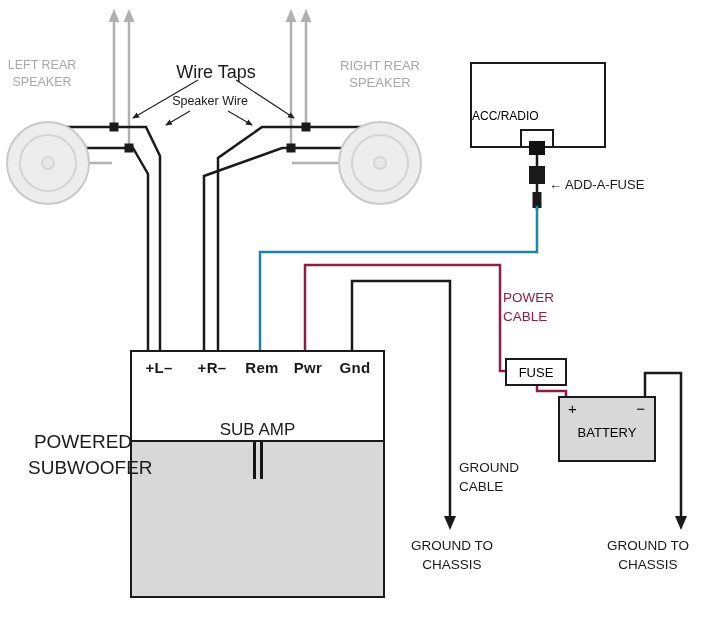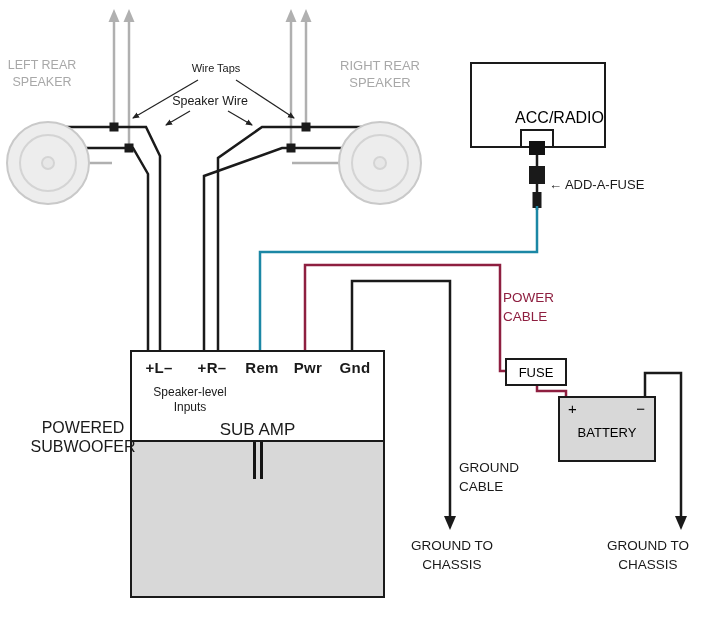--- a/index.html
+++ b/index.html
@@ -31,21 +31,21 @@
   .subwire{top:442px;width:3px;height:37px;background:#141414}
   .subcircle{left:209px;top:477px;width:98px;height:98px;border-radius:50%;background:#fff;border:2px solid #1a1a1a}
   .ring2{position:absolute;left:15px;top:15px;width:64px;height:64px;border-radius:50%;border:2px solid #2b2b2b}
   .sublabel{position:absolute;left:0;right:0;top:40px;text-align:center;font-size:13px;color:#1a1a1a}
   .amp{left:130px;top:350px;width:255px;height:92px}
   .term{position:absolute;top:7px;transform:translateX(-50%);font-size:15px;font-weight:600;color:#1a1a1a;letter-spacing:.3px}
   .ampinputs{position:absolute;left:2px;top:33px;width:112px;text-align:center;font-size:12px;line-height:15px;white-space:pre-line;color:#1a1a1a}
   .ampname{position:absolute;left:0;right:0;top:68px;text-align:center;font-size:17px;color:#1a1a1a}
   .fusebox{left:470px;top:62px;width:136px;height:86px}
   .fbtitle{position:absolute;left:0;right:0;top:12px;text-align:center;font-size:13.5px}
-  .fbcircuit{position:absolute;left:0;right:0;top:45px;text-align:right;font-size:16px}
+  .fbcircuit{position:absolute;left:0;right:0;top:45px;text-align:left;font-size:12px}
   .connouter{left:520px;top:129px;width:34px;height:19px}
   .conninner{left:529px;top:141px;width:16px;height:14px;background:#111}
   .fusesmall{left:505px;top:358px;width:62px;height:28px;display:flex;align-items:center;justify-content:center;font-size:13px}
   .battery{left:558px;top:396px;width:98px;height:66px;background:#d8d8d8}
   .bplus{position:absolute;left:8px;top:2px;font-size:15px}
   .bminus{position:absolute;right:9px;top:2px;font-size:15px}
   .bname{position:absolute;left:0;right:0;top:27px;text-align:center;font-size:13px}
 </style>
 </head>
 <body>
@@ -129,22 +129,20 @@
     <div class="ring"></div>
     <div class="dot"></div>
   </div>
 
   <div class="box amp">
     <span class="term" style="left:27px">+L–</span>
     <span class="term" style="left:80px">+R–</span>
     <span class="term teal" style="left:130px">Rem</span>
     <span class="term maroon" style="left:176px">Pwr</span>
     <span class="term" style="left:223px">Gnd</span>
-    <div class="ampinputs">Speaker-level
-Inputs</div>
     <div class="ampname">SUB AMP</div>
   </div>
 
   <div class="box fusebox">
     <div class="fbcircuit">ACC/RADIO</div>
   </div>
   <div class="box connouter"></div>
   <div class="abs conninner"></div>
 
   <div class="box fusesmall">
@@ -153,27 +151,27 @@
   <div class="box battery">
     <span class="bplus">+</span>
     <span class="bminus">−</span>
     <div class="bname">BATTERY</div>
   </div>
 
   <div class="lbl gray center" style="left:0;top:57px;width:84px;font-size:12.5px;line-height:17px">LEFT REAR
 SPEAKER</div>
   <div class="lbl gray center" style="left:336px;top:57px;width:88px;font-size:13px;line-height:17px">RIGHT REAR
 SPEAKER</div>
-  <div class="lbl center" style="left:176px;top:62px;width:80px;font-size:11px">Wire Taps</div>
+  <div class="lbl center" style="left:176px;top:62px;width:80px;font-size:18px">Wire Taps</div>
   <div class="lbl center" style="left:162px;top:94px;width:96px;font-size:12.5px">Speaker Wire</div>
   <div class="lbl" style="left:549px;top:177px;font-size:13px">← ADD-A-FUSE</div>
   <div class="lbl maroon" style="left:503px;top:288px;font-size:13.5px;line-height:19px">POWER
 CABLE</div>
   <div class="lbl" style="left:459px;top:458px;font-size:13.5px;line-height:19px">GROUND
 CABLE</div>
   <div class="lbl center" style="left:396px;top:536px;width:112px;font-size:13.5px;line-height:19px">GROUND TO
 CHASSIS</div>
   <div class="lbl center" style="left:592px;top:536px;width:112px;font-size:13.5px;line-height:19px">GROUND TO
 CHASSIS</div>
-  <div class="lbl center" style="left:28px;top:418px;width:110px;font-size:16px;line-height:19px">POWERED
+  <div class="lbl center" style="left:28px;top:429px;width:110px;font-size:19px;line-height:26px">POWERED
 SUBWOOFER</div>
 
 </div>
 
 </body></html>

